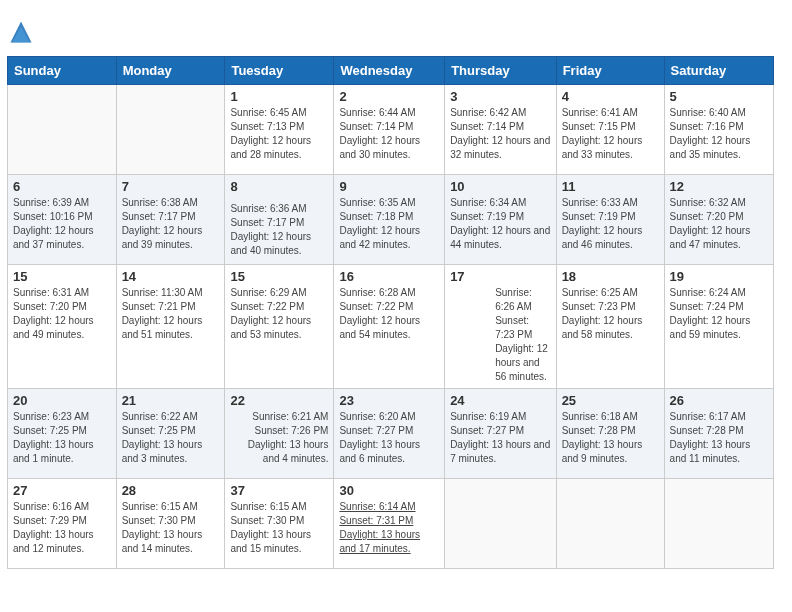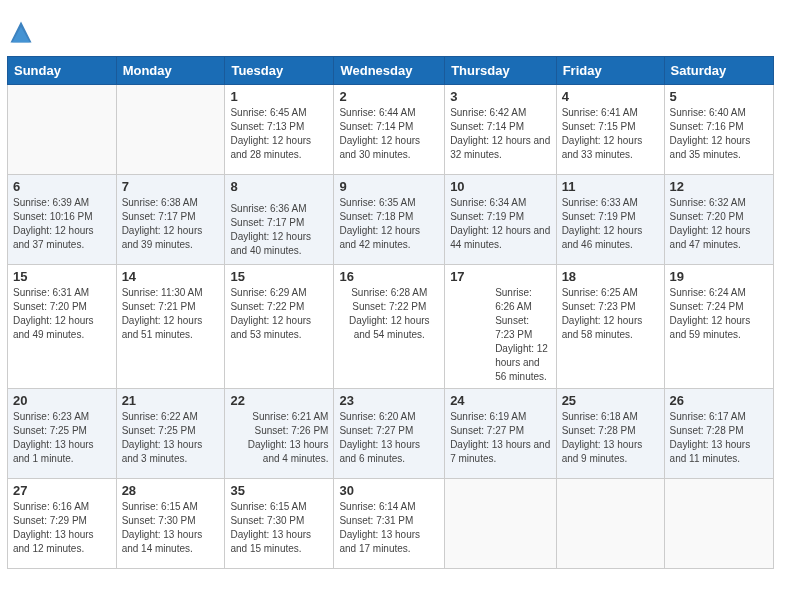--- a/index.html
+++ b/index.html
@@ -218,21 +218,21 @@
 Daylight: 12 hours and 51 minutes.</div>
           </td>
           <td>
             <span class="day-number">15</span>
             <div class="day-info" style="white-space: pre-line;">Sunrise: 6:29 AM
 Sunset: 7:22 PM
 Daylight: 12 hours and 53 minutes.</div>
           </td>
           <td>
             <span class="day-number">16</span>
-            <div class="day-info" style="white-space: pre-line; text-align: center;">Sunrise: 6:28 AM
+            <div class="day-info" style="white-space: pre-line;">Sunrise: 6:28 AM
 Sunset: 7:22 PM
 Daylight: 12 hours and 54 minutes.</div>
           </td>
           <td>
             <span class="day-number">17</span>
             <div class="day-info" style="white-space: pre-line; margin-left: 45px;">Sunrise: 6:26 AM
 Sunset: 7:23 PM
 Daylight: 12 hours and 56 minutes.</div>
           </td>
           <td>
@@ -299,28 +299,28 @@
 Sunset: 7:29 PM
 Daylight: 13 hours and 12 minutes.</div>
           </td>
           <td>
             <span class="day-number">28</span>
             <div class="day-info" style="white-space: pre-line;">Sunrise: 6:15 AM
 Sunset: 7:30 PM
 Daylight: 13 hours and 14 minutes.</div>
           </td>
           <td>
-            <span class="day-number">35</span>
+            <span class="day-number">37</span>
             <div class="day-info" style="white-space: pre-line;">Sunrise: 6:15 AM
 Sunset: 7:30 PM
 Daylight: 13 hours and 15 minutes.</div>
           </td>
           <td>
             <span class="day-number">30</span>
-            <div class="day-info" style="white-space: pre-line;">Sunrise: 6:14 AM
+            <div class="day-info" style="white-space: pre-line; text-decoration: underline;">Sunrise: 6:14 AM
 Sunset: 7:31 PM
 Daylight: 13 hours and 17 minutes.</div>
           </td>
           <td class="empty"></td>
           <td class="empty"></td>
           <td class="empty"></td>
         </tr>
       </tbody>
   </table>
 </div>

